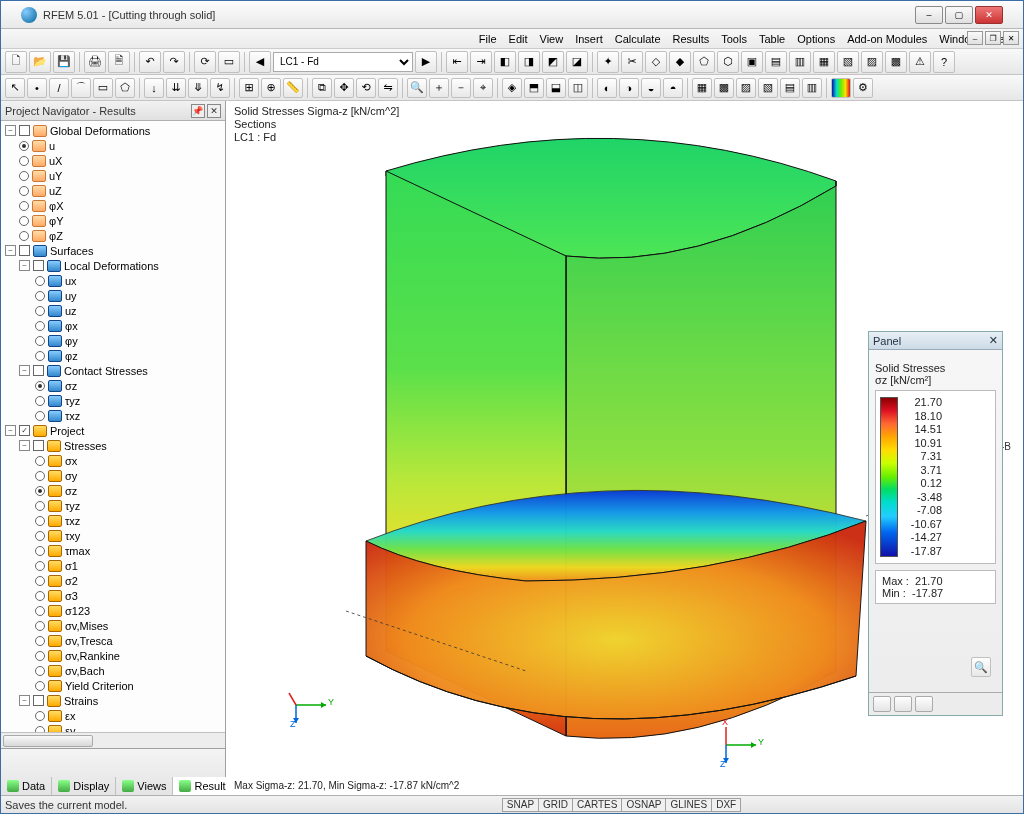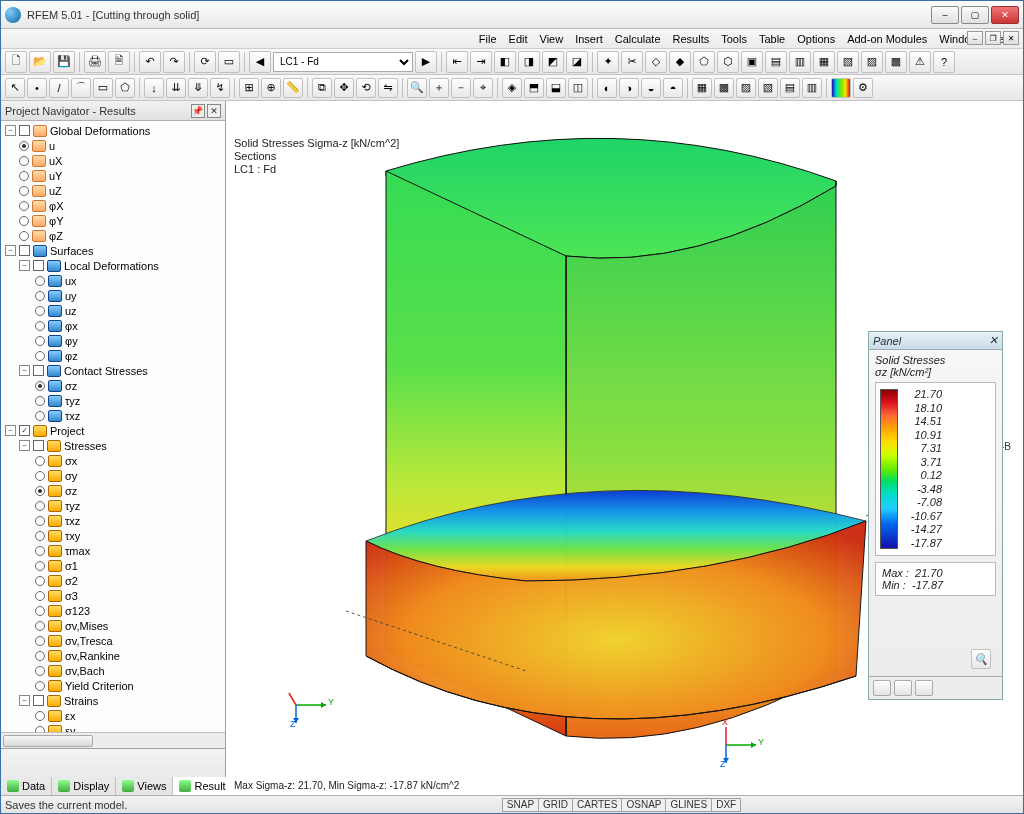--- a/index.html
+++ b/index.html
@@ -1,19 +1,19 @@
 <!DOCTYPE html>
 <html><head>
 <meta charset="utf-8">
 <style>
   * { box-sizing: border-box; margin: 0; padding: 0; font-family: "Segoe UI", Tahoma, sans-serif; font-size: 11px; }
   body { width: 1024px; height: 814px; background: #f0f0f0; overflow: hidden; border: 1px solid #3a6ea5; }
 
   
-  .titlebar { height: 28px; background: linear-gradient(#fdfdfd, #e9e9e9); display: flex; align-items: center; padding: 0 4px; border-bottom: 1px solid #b8b8b8; }
+  .titlebar { height: 28px; background: linear-gradient(#fdfdfd, #e9e9e9); display: flex; align-items: center; padding: 0 20px; border-bottom: 1px solid #b8b8b8; }
   .titlebar .app-icon { width: 16px; height: 16px; margin-right: 6px; background: radial-gradient(circle at 30% 30%, #8cf, #069); border-radius: 50%; }
   .titlebar .title { flex: 1; color: #333; }
   .win-btns { display: flex; gap: 2px; }
   .win-btn { width: 28px; height: 18px; background: linear-gradient(#fafafa,#e0e0e0); border: 1px solid #8a8a8a; border-radius: 2px; display:flex;align-items:center;justify-content:center; font-size:9px; }
   .win-btn.close { background: linear-gradient(#e77,#c33); color:#fff; border-color:#933; }
 
   
   .menubar { height: 20px; background: linear-gradient(#f7f7f7,#ebebeb); display:flex; align-items:center; padding: 0 4px; border-bottom:1px solid #ccc; position:relative;justify-content:flex-end; }
   .menubar .menu-item { padding: 2px 6px; cursor: default; }
   .menubar .mdi-btns { position:absolute; right:4px; top:2px; display:flex; gap:2px; }
@@ -48,29 +48,29 @@
   .ticon.sol { background:linear-gradient(#fd6,#fa0); border:1px solid #a60; }
   .nav-hscroll { height:16px; background:#ededed; border-top:1px solid #c0c0c0; display:flex; align-items:center; }
   .nav-hscroll .thumb { width:90px; height:12px; background:linear-gradient(#f8f8f8,#d8d8d8); border:1px solid #aaa; border-radius:2px; margin-left:2px; }
   .nav-footer-tabs { display:flex; border-top:1px solid #a0a0a0; background:linear-gradient(#f4f4f4,#e4e4e4); }
   .nav-tab { flex:0 0 auto; padding:3px 6px; border-right:1px solid #c0c0c0; display:flex; align-items:center; gap:3px; font-size:10px;margin-top:28px; }
   .nav-tab.active { background:#fff; }
   .nav-tab-icon { width:12px; height:12px; background:linear-gradient(#8f8,#4a4); border-radius:2px; }
 
   
   .viewport { flex:1; position:relative; background:#fff; }
-  .viewport-text { position:absolute; left:8px; top:4px; font-size:10px; color:#222; line-height:13px;margin-top:32px; }
+  .viewport-text { position:absolute; left:8px; top:4px; font-size:10px; color:#222; line-height:13px; }
   .viewport-footer-text { position:absolute; left:8px; bottom:4px; font-size:10px; color:#222; }
   .section-label { position:absolute; right:10px; top:340px; font-size:10px; color:#333; background:rgba(255,255,255,0.6); padding:0 2px; }
 
   
-  .panel { position:absolute; right:20px; top:230px; width:135px; background:linear-gradient(#f7f7f7,#ececec); border:1px solid #8aa;font-style:italic; }
+  .panel { position:absolute; right:20px; top:230px; width:135px; background:linear-gradient(#f7f7f7,#ececec); border:1px solid #8aa; }
   .panel-header { height:18px; background:linear-gradient(#e8eff5,#cddbe7); border-bottom:1px solid #9ab; display:flex; align-items:center; padding:0 4px; font-size:11px; color:#234; }
   .panel-header .spacer { flex:1; }
-  .panel-body { padding:4px 6px; font-size:10px; color:#222; }
+  .panel-body { padding:12px 6px; font-size:10px; color:#222; }
   .legend-box { margin-top:4px; background:#fff; border:1px solid #bbb; padding:6px 4px; display:flex; gap:6px; }
   .legend-bar { width:18px; height:160px; border:1px solid #555; background:linear-gradient(to bottom,
      #8a0000 0%, #d12 8%, #f63 16%, #fa0 25%, #fd0 33%, #cf0 41%, #6e0 50%, #0d6 58%, #0dc 66%, #2cf 75%, #06e 85%, #11a 100%); }
   .legend-vals { display:flex; flex-direction:column; justify-content:space-between; font-size:9px; line-height:11px; text-align:right; width:38px; }
   .maxmin { margin-top:6px; background:#fff; border:1px solid #bbb; padding:4px 6px; font-size:10px; }
   .panel-btn-row { margin-top:50px; display:flex; justify-content:flex-end; padding:3px 5px; }
   .panel-tabs { display:flex; border-top:1px solid #aaa; padding:3px 4px; gap:3px; }
   .panel-tab { width:18px; height:16px; background:linear-gradient(#fefefe,#e4e4e4); border:1px solid #aaa; border-radius:2px; }
 
   

